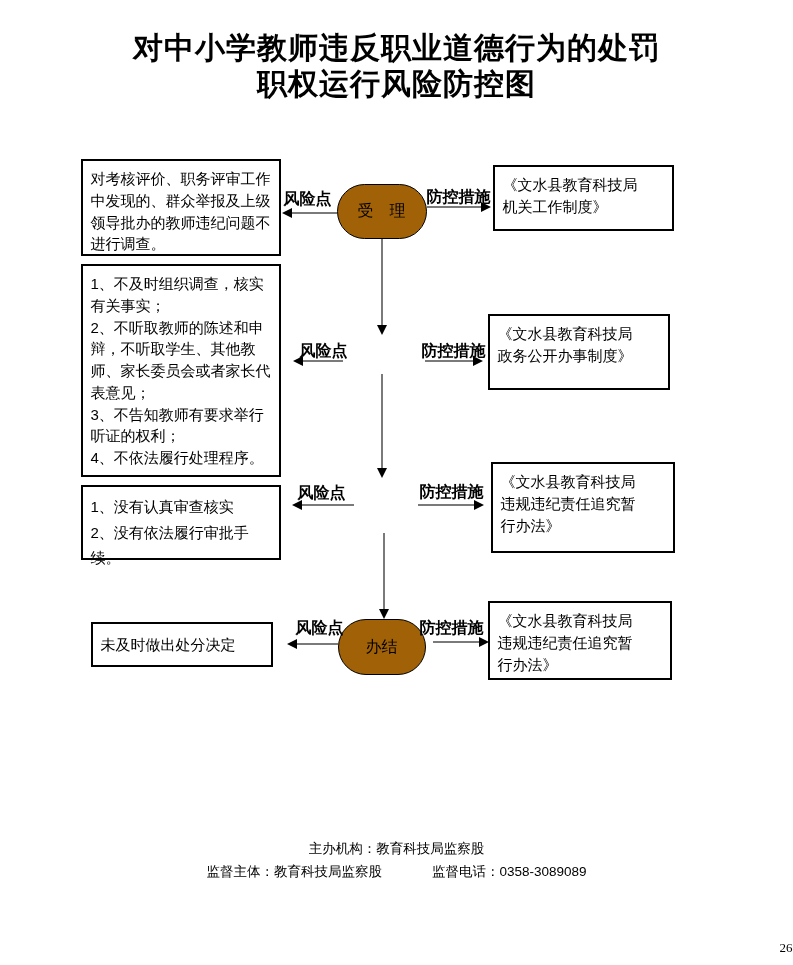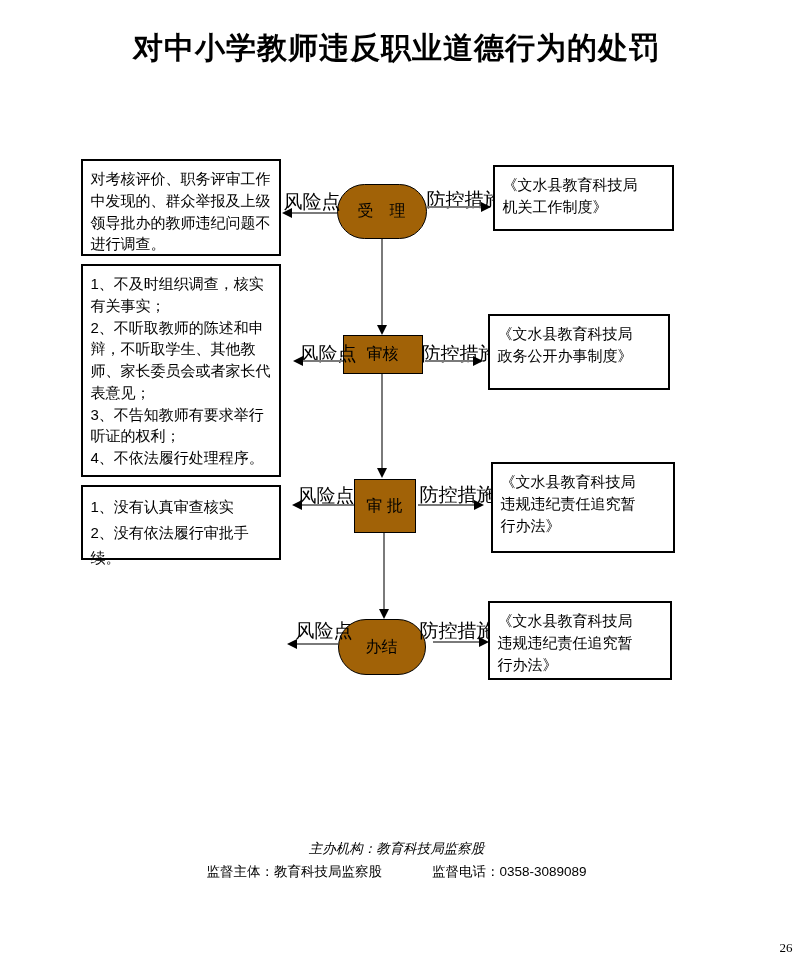--- a/index.html
+++ b/index.html
@@ -7,88 +7,88 @@
     position:relative;width:792px;height:965px;margin:12px auto;background:#fff;
     font-family:"Liberation Sans","DejaVu Sans",sans-serif;color:#000;overflow:hidden;
   }
   .title{position:absolute;top:18px;left:0;width:100%;text-align:center;
     font-size:30px;font-weight:bold;line-height:36px;letter-spacing:1px;}
   .box{position:absolute;border:2px solid #000;background:#fff;box-sizing:border-box;
     font-size:15px;line-height:1.45;padding:7px 8px;white-space:pre-line;text-align:left;}
   .node{position:absolute;border:1px solid #000;background:#a16207;box-sizing:border-box;
     display:flex;align-items:center;justify-content:center;font-size:16px;}
   .oval{border-radius:30px;}
-  .tag{position:absolute;font-size:19px;white-space:nowrap;}
+  .tag{position:absolute;font-size:16px;white-space:nowrap;font-weight:bold;}
   .hline{position:absolute;height:2px;background:#7a7a7a;}
   .vline{position:absolute;width:2px;background:#7a7a7a;}
   .arr{position:absolute;width:0;height:0;}
   .arr-left{border-top:5px solid transparent;border-bottom:5px solid transparent;border-right:10px solid #000;}
   .arr-right{border-top:5px solid transparent;border-bottom:5px solid transparent;border-left:10px solid #000;}
   .arr-down{border-left:5px solid transparent;border-right:5px solid transparent;border-top:10px solid #000;}
-  .footer-line1{position:absolute;top:828px;left:0;width:100%;text-align:center;font-size:13.5px;font-style:italic;}
+  .footer-line1{position:absolute;top:828px;left:0;width:100%;text-align:center;font-size:13.5px;}
   .footer-line2{position:absolute;top:851px;left:0;width:100%;display:flex;justify-content:center;gap:50px;font-size:13.5px;}
   .pageno{position:absolute;top:928px;left:0;width:100%;text-align:right;
     font-size:13px;font-family:"Liberation Serif","DejaVu Serif",serif;}
 </style>
 </head>
 <body>
 
 <div class="page">
 
   <div class="title">
     <div>对中小学教师违反职业道德行为的处罚</div>
+    <div>职权运行风险防控图</div>
   </div>
 
   <div class="box" style="left:80px;top:147px;width:200px;height:97px;">对考核评价、职务评审工作中发现的、群众举报及上级领导批办的教师违纪问题不进行调查。</div>
   <div class="node oval" style="left:336px;top:172px;width:90px;height:55px;">受　理</div>
   <div class="tag" style="left:283px;top:177px;">风险点</div>
   <div class="hline" style="left:291px;top:200px;width:45px;"></div>
   <div class="arr arr-left" style="left:281px;top:196px;"></div>
   <div class="tag" style="left:426px;top:175px;">防控措施</div>
   <div class="hline" style="left:426px;top:194px;width:54px;"></div>
   <div class="arr arr-right" style="left:480px;top:190px;"></div>
   <div class="box" style="left:492px;top:153px;width:181px;height:66px;">《文水县教育科技局
 机关工作制度》</div>
 
   <div class="vline" style="left:380px;top:227px;height:87px;"></div>
   <div class="arr arr-down" style="left:376px;top:313px;"></div>
 
   <div class="box" style="left:80px;top:252px;width:200px;height:213px;">1、不及时组织调查，核实有关事实；
 2、不听取教师的陈述和申辩，不听取学生、其他教师、家长委员会或者家长代表意见；
 3、不告知教师有要求举行听证的权利；
 4、不依法履行处理程序。</div>
-  <div class="node" style="left:342px;top:323px;width:80px;height:39px;">审核</div>
   <div class="tag" style="left:299px;top:329px;">风险点</div>
   <div class="hline" style="left:302px;top:348px;width:40px;"></div>
   <div class="arr arr-left" style="left:292px;top:344px;"></div>
   <div class="tag" style="left:421px;top:329px;">防控措施</div>
   <div class="hline" style="left:424px;top:348px;width:48px;"></div>
   <div class="arr arr-right" style="left:472px;top:344px;"></div>
   <div class="box" style="left:487px;top:302px;width:182px;height:76px;">《文水县教育科技局
 政务公开办事制度》</div>
 
   <div class="vline" style="left:380px;top:362px;height:95px;"></div>
   <div class="arr arr-down" style="left:376px;top:456px;"></div>
 
   <div class="box" style="left:80px;top:473px;width:200px;height:75px;line-height:1.7;">1、没有认真审查核实
 2、没有依法履行审批手续。</div>
-  <div class="node" style="left:353px;top:467px;width:62px;height:54px;">审 批</div>
   <div class="tag" style="left:297px;top:471px;">风险点</div>
   <div class="hline" style="left:301px;top:492px;width:52px;"></div>
   <div class="arr arr-left" style="left:291px;top:488px;"></div>
   <div class="tag" style="left:419px;top:470px;">防控措施</div>
   <div class="hline" style="left:417px;top:492px;width:56px;"></div>
   <div class="arr arr-right" style="left:473px;top:488px;"></div>
   <div class="box" style="left:490px;top:450px;width:184px;height:91px;">《文水县教育科技局
 违规违纪责任追究暂
 行办法》</div>
 
   <div class="vline" style="left:382px;top:521px;height:77px;"></div>
   <div class="arr arr-down" style="left:378px;top:597px;"></div>
 
+  <div class="box" style="left:90px;top:610px;width:182px;height:45px;padding-top:10px;">未及时做出处分决定</div>
   <div class="node oval" style="left:337px;top:607px;width:88px;height:56px;">办结</div>
   <div class="tag" style="left:295px;top:606px;">风险点</div>
   <div class="hline" style="left:296px;top:631px;width:41px;"></div>
   <div class="arr arr-left" style="left:286px;top:627px;"></div>
   <div class="tag" style="left:419px;top:606px;">防控措施</div>
   <div class="hline" style="left:432px;top:629px;width:46px;"></div>
   <div class="arr arr-right" style="left:478px;top:625px;"></div>
   <div class="box" style="left:487px;top:589px;width:184px;height:79px;">《文水县教育科技局
 违规违纪责任追究暂
 行办法》</div>

